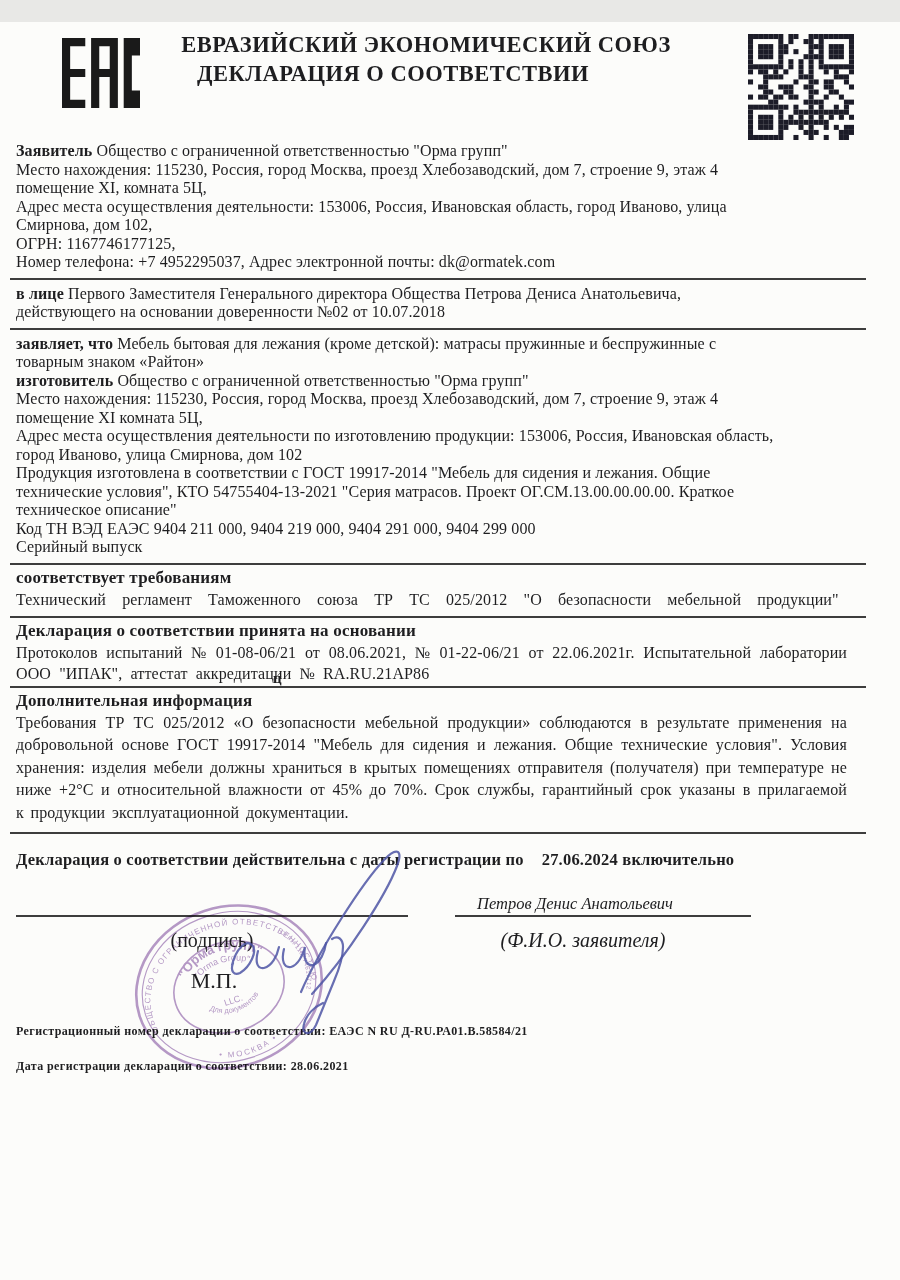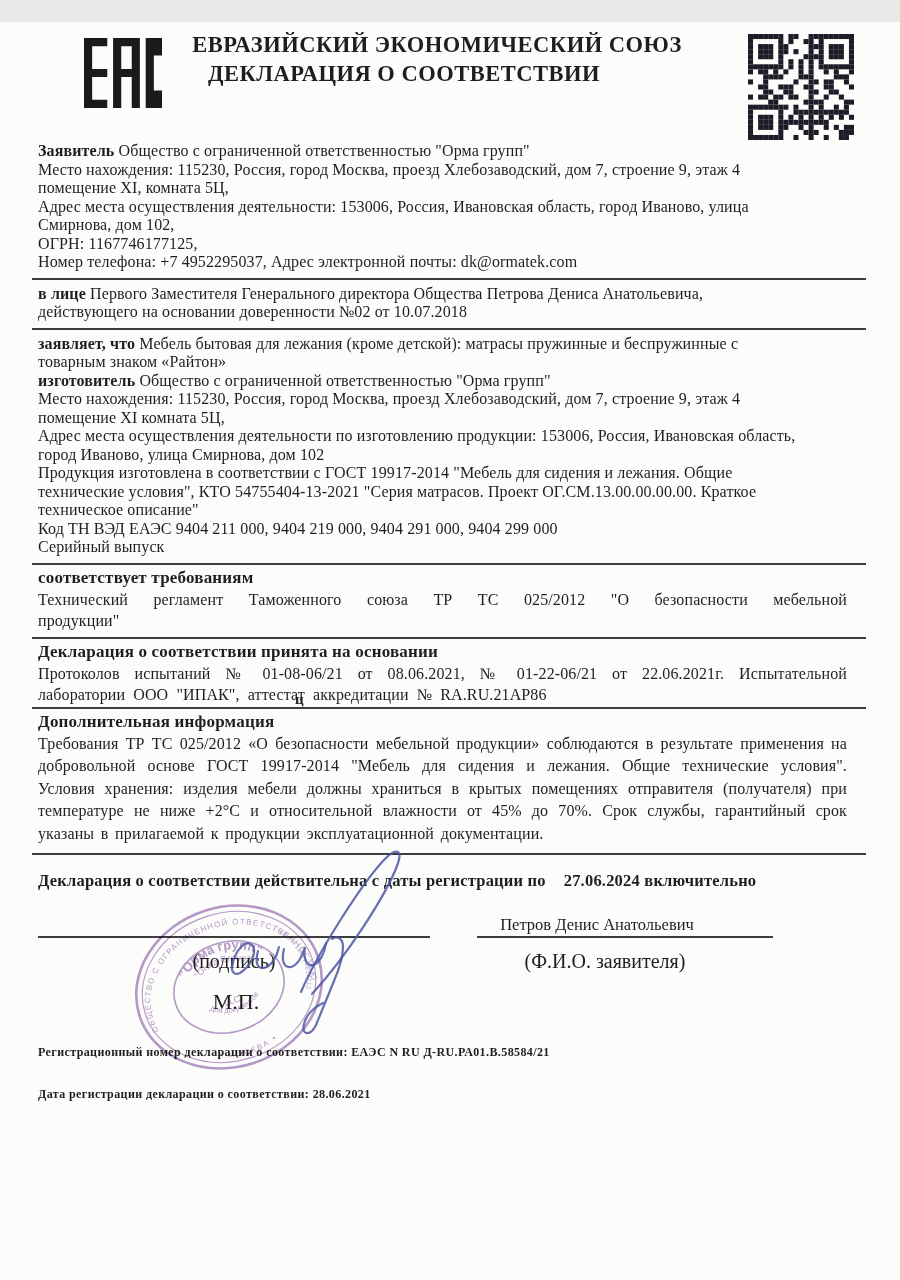--- a/index.html
+++ b/index.html
@@ -1,19 +1,19 @@
 <!DOCTYPE html>
 <html><head>
 <meta charset="utf-8">
 <style>
   html,body{margin:0;padding:0;}
   body{width:900px;height:1280px;overflow:hidden;background:#e8e8e6;}
   .page{position:relative;width:900px;height:1280px;background:#fcfcfa;
         font-family:"Liberation Serif","DejaVu Serif",serif;color:#1e1e20;}
-  .doc{padding:0 40px 0 38px;}
+  .doc{padding:0 40px 0 16px;}
 
   
   .hdr{display:flex;align-items:flex-start;margin-top:22px;height:112px;}
   .eac{width:78px;height:94px;margin-left:46px;margin-top:4px;flex:none;}
   .titles{flex:1;text-align:center;padding-right:36px;margin-top:8px;
           font-weight:bold;font-size:22.5px;line-height:29px;letter-spacing:.5px;}
   .t2{margin-right:66px;}
   .qr{width:106px;height:106px;margin-left:auto;margin-right:6px;margin-top:12px;flex:none;}
 
   
@@ -29,29 +29,29 @@
   .j3{word-spacing:2.5px;line-height:22.5px;}
   .scheme{margin-top:14px;}
   .rulewrap{position:relative;}
   .c-mark{position:absolute;left:257px;top:-16px;font-weight:bold;font-size:15px;}
 
   
   .validity{font-weight:bold;font-size:16.5px;margin-top:16px;letter-spacing:.2px;}
   .validity .date{margin-left:18px;}
   .sigrow{display:flex;margin-top:16px;}
   .sigleft{width:392px;}
-  .sigright{width:296px;margin-left:47px;}
+  .sigright{width:296px;margin-left:47px;font-style:italic;}
   .sline{height:28px;border-bottom:2px solid #3d3d3d;}
   .namebox{height:28px;border-bottom:2px solid #3d3d3d;text-align:center;
            font-size:16.5px;padding-right:56px;line-height:34px;}
   .cap{text-align:center;font-size:20px;margin-top:12px;}
   .capr{padding-right:40px;}
   .mp{margin-top:16px;margin-left:168px;font-size:22px;width:60px;text-align:center;}
   .reg{font-weight:bold;font-size:12px;letter-spacing:.4px;margin-top:30px;}
-  .reg2{margin-top:27px;}
+  .reg2{margin-top:20px;}
 
   
   .stamp{position:absolute;left:130px;top:880px;width:198px;height:170px;
          pointer-events:none;mix-blend-mode:multiply;opacity:.62;filter:blur(.3px);}
   .s-ring{fill:none;stroke:#8a5ca8;}
   .s-txt{fill:#8a5ca8;font-family:"Liberation Sans","DejaVu Sans",sans-serif;}
   .sig{position:absolute;left:195px;top:812px;width:230px;height:205px;pointer-events:none;}
   .sig path{fill:none;stroke:#4d55a5;stroke-width:2.2;stroke-linecap:round;opacity:.85;}
   .qr rect{fill:#1c1c28;}
   .eac path{fill:#1a1a1a;}

